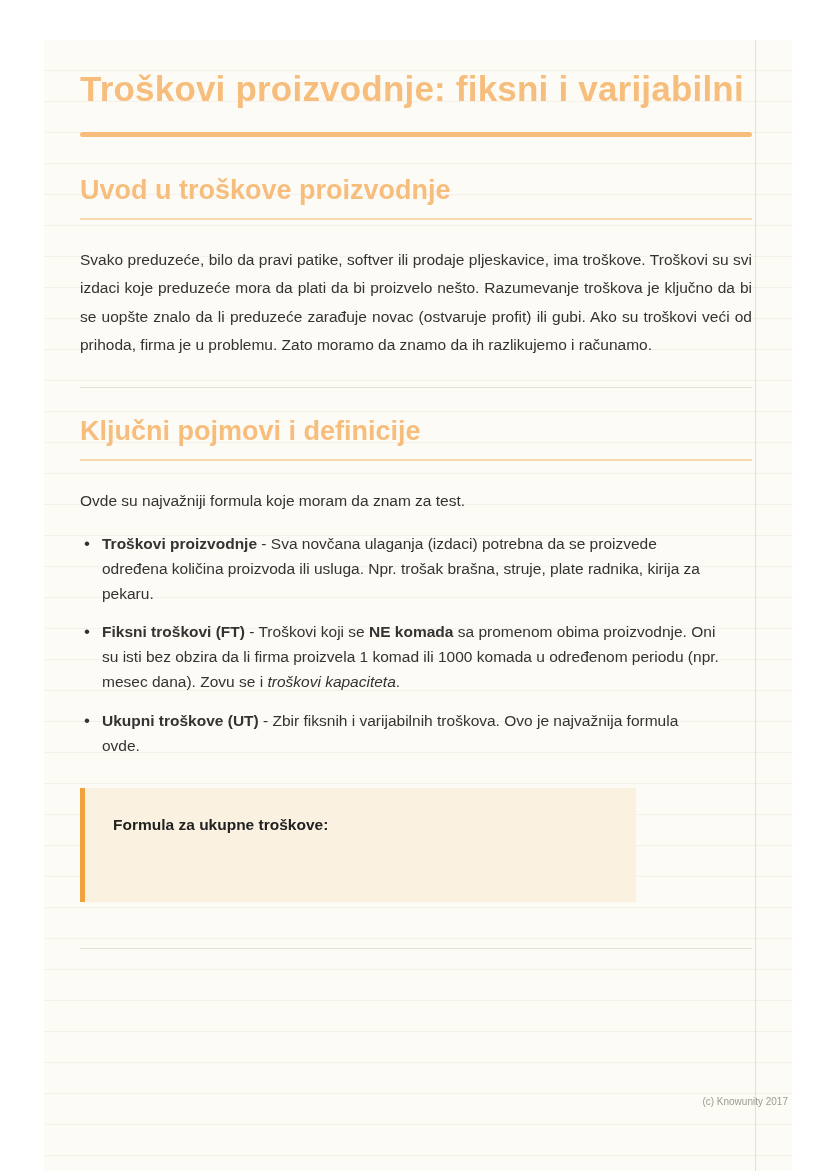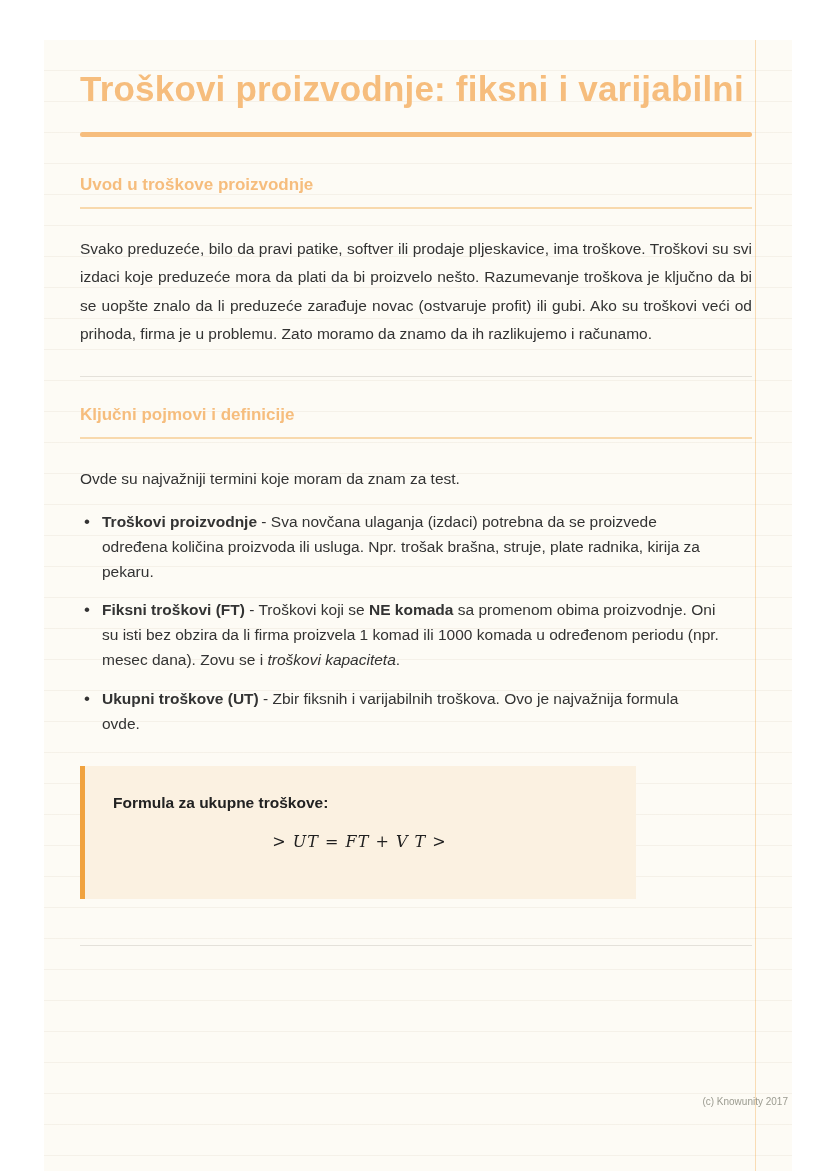--- a/index.html
+++ b/index.html
@@ -25,21 +25,21 @@
     position:absolute; top:0; bottom:0; right:36px; width:1px;
     background:rgba(242,163,62,0.35);
   }
   .content { position:relative; padding:26px 40px 0 36px; }
   h1.page-title {
     font-size:35px; line-height:1.32; font-weight:bold;
     color:var(--accent,#f6bd7d); letter-spacing:0.2px; margin-bottom:20px;
   }
   .title-rule { height:5px; background:var(--accent,#f6bd7d); border-radius:3px; margin-bottom:38px; }
   h2.section-heading {
-    font-size:17px; font-weight:bold; color:var(--accent,#f6bd7d); margin-bottom:12px;
+    font-size:27px; font-weight:bold; color:var(--accent,#f6bd7d); margin-bottom:12px;
   }
   .heading-underline { height:2px; background:var(--rule-light,#f8d9ad); margin-bottom:26px; }
   p.body-paragraph { font-size:15.5px; line-height:1.82; text-align:justify; }
   .section-divider { height:1px; background:#e4e1da; margin:28px 0; }
   p.intro-paragraph { font-size:15.5px; line-height:1.8; margin-bottom:16px; }
   ul.definition-list { list-style:none; padding-right:32px; }
   ul.definition-list li {
     position:relative; padding-left:22px; font-size:15.5px;
     line-height:1.62; margin-bottom:13px;
   }
@@ -82,31 +82,30 @@
       <h2 class="section-heading">Uvod u troškove proizvodnje</h2>
       <div class="heading-underline"></div>
       <p class="body-paragraph">Svako preduzeće, bilo da pravi patike, softver ili prodaje pljeskavice, ima troškove. Troškovi su svi izdaci koje preduzeće mora da plati da bi proizvelo nešto. Razumevanje troškova je ključno da bi se uopšte znalo da li preduzeće zarađuje novac (ostvaruje profit) ili gubi. Ako su troškovi veći od prihoda, firma je u problemu. Zato moramo da znamo da ih razlikujemo i računamo.</p>
     </section>
 
     <div class="section-divider"></div>
 
     <section>
       <h2 class="section-heading">Ključni pojmovi i definicije</h2>
       <div class="heading-underline"></div>
-      <p class="intro-paragraph">Ovde su najvažniji termini koje moram da znam za test.</p>
+      <p class="intro-paragraph">Ovde su najvažniji formula koje moram da znam za test.</p>
 
       <ul class="definition-list">
           <li><span class="bold">Troškovi proizvodnje</span><span> - Sva novčana ulaganja (izdaci) potrebna da se proizvede određena količina proizvoda ili usluga. Npr. trošak brašna, struje, plate radnika, kirija za pekaru.</span></li>
           <li><span class="bold">Fiksni troškovi (FT)</span><span> - Troškovi koji se </span><span class="bold">NE komada</span><span> sa promenom obima proizvodnje. Oni su isti bez obzira da li firma proizvela 1 komad ili 1000 komada u određenom periodu (npr. mesec dana). Zovu se i </span><span class="italic">troškovi kapaciteta</span><span>.</span></li>
           <li><span class="bold">Ukupni troškove (UT)</span><span> - Zbir fiksnih i varijabilnih troškova. Ovo je najvažnija formula ovde.</span></li>
         </ul>
 
       <div class="callout">
         <div class="callout-title">Formula za ukupne troškove:</div>
-        <div class="callout-formula">&gt; UT = FT + V T &gt;</div>
       </div>
     </section>
 
     <div class="bottom-divider"></div>
   </div>
 
   <div class="footer-credit">(c) Knowunity 2017</div>
 </div>
 
 </body></html>

